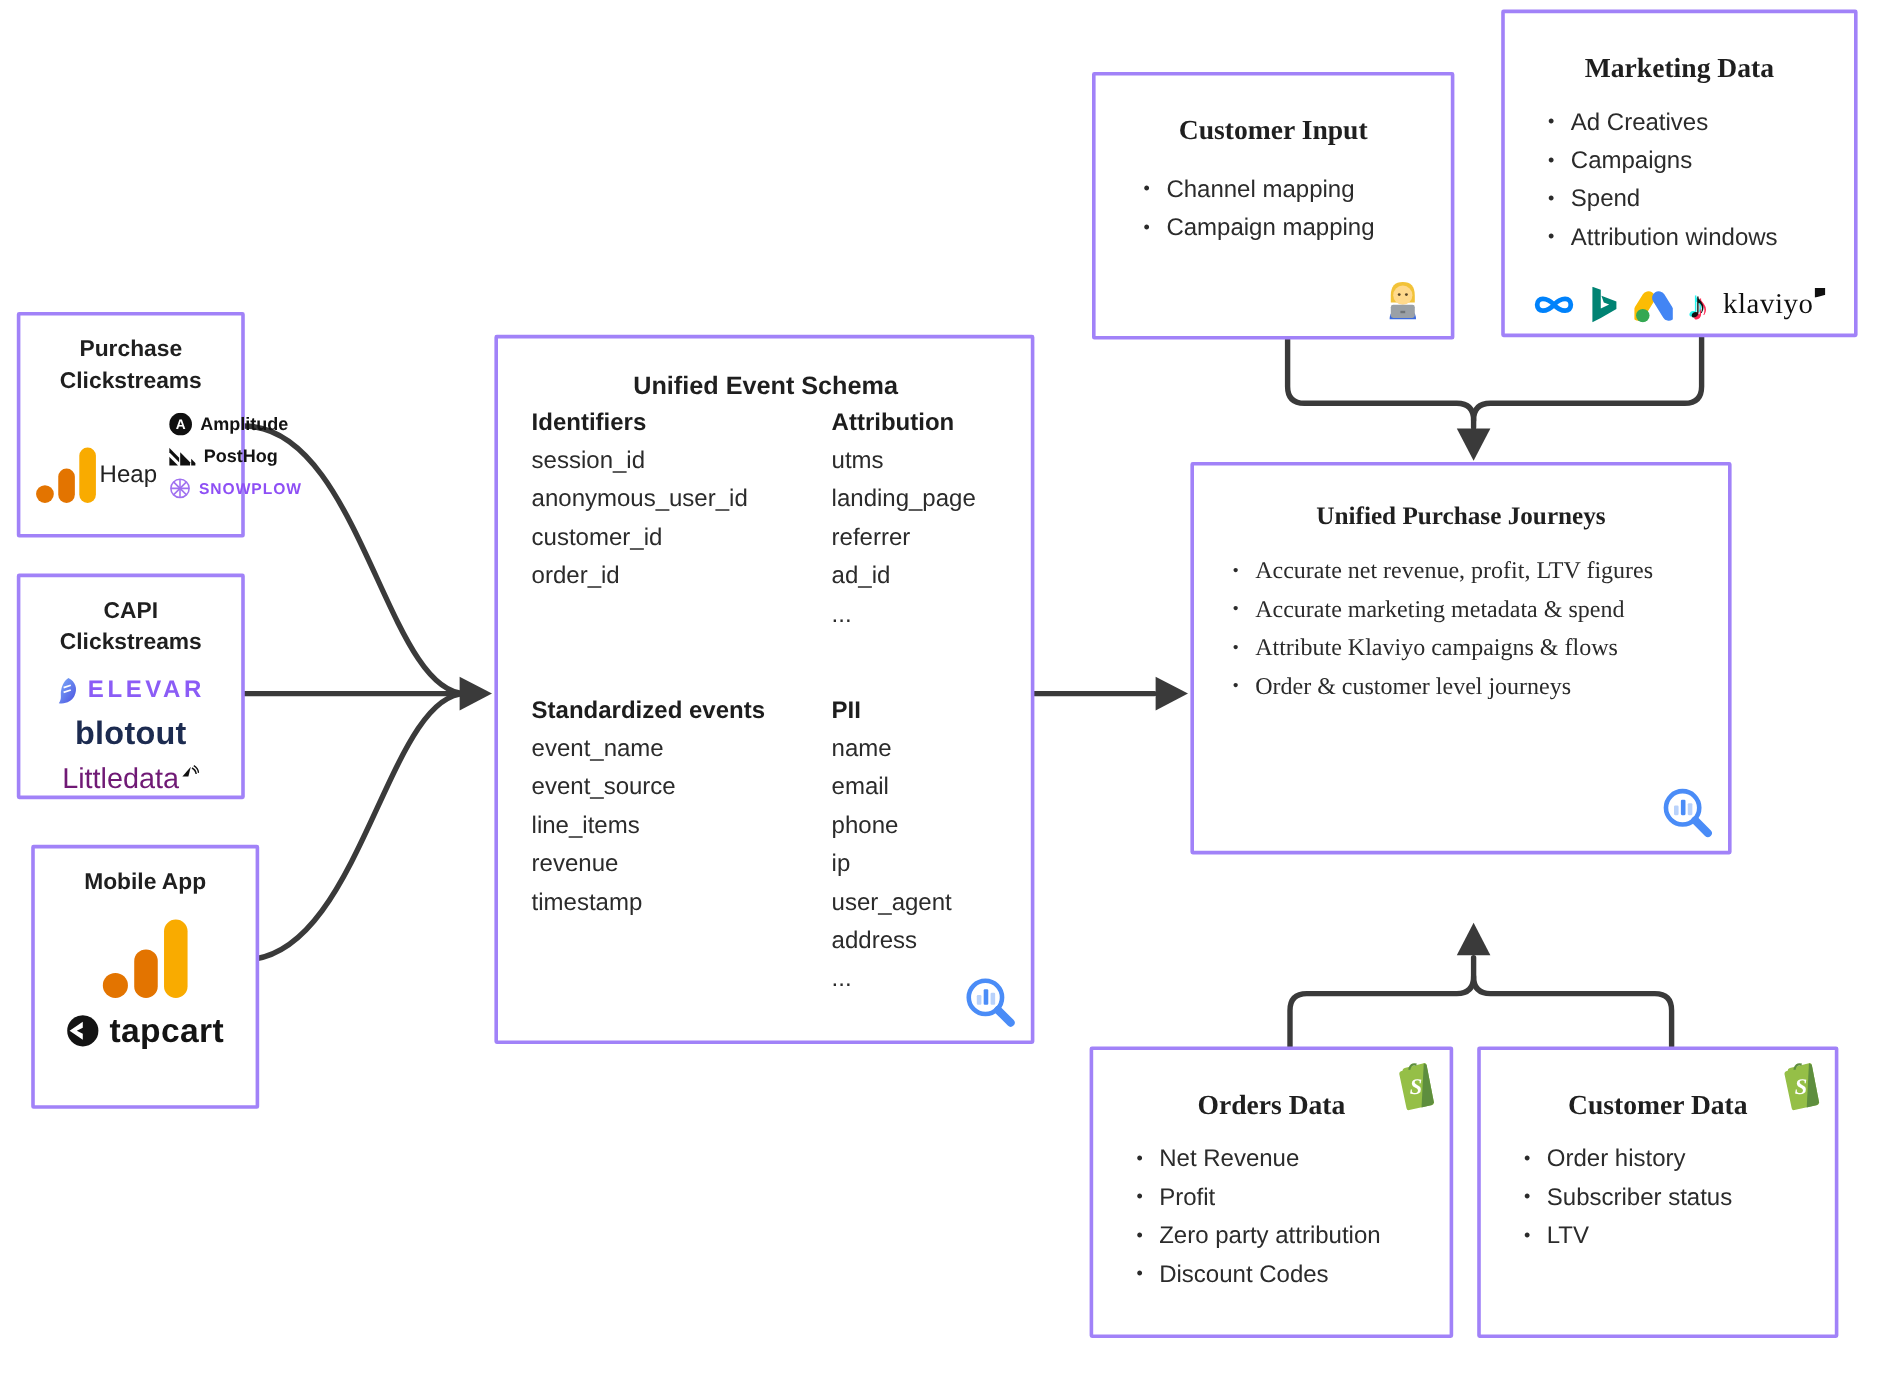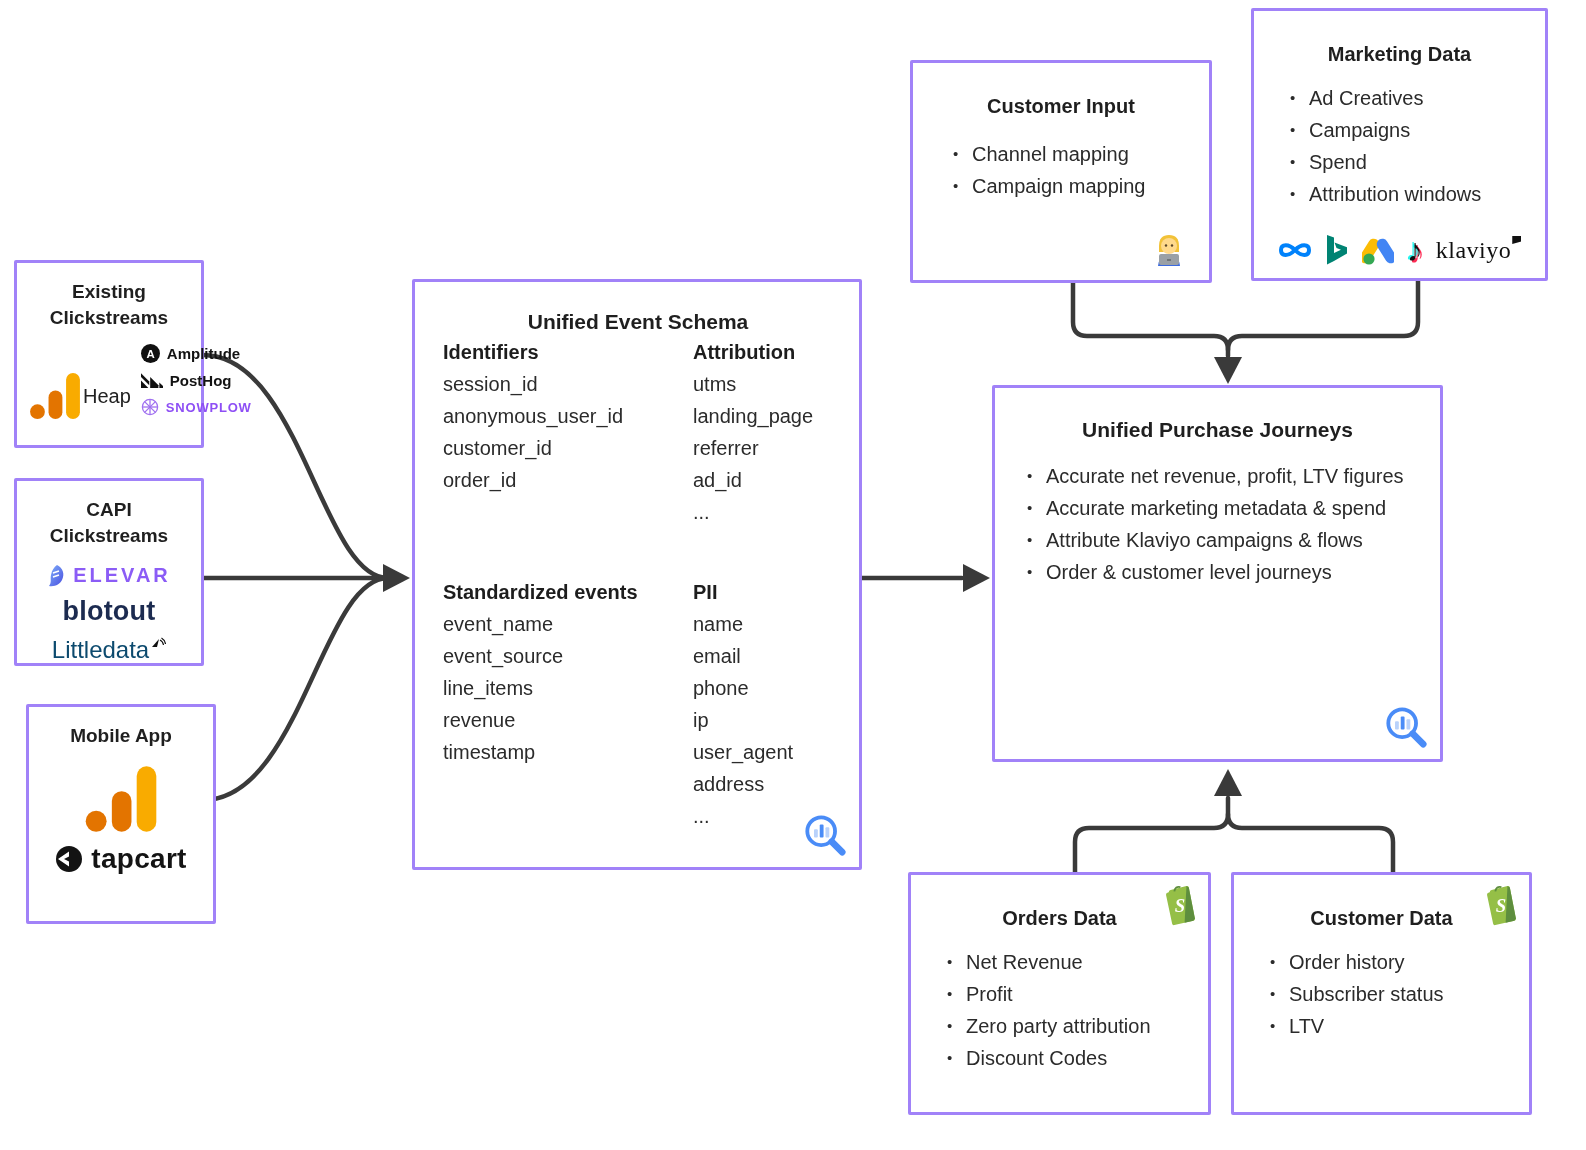--- a/index.html
+++ b/index.html
@@ -23,39 +23,39 @@
   .existing-body{display:flex;gap:10px;margin:14px 0 0 12px;align-items:flex-end;}
   .ga-col{display:flex;flex-direction:row;align-items:center;gap:2px;}
   .heap-word{font-size:20px;color:#222;}
   .vendor-col{display:flex;flex-direction:column;gap:9px;margin-bottom:4px;}
   .vendor-word{font-size:15px;font-weight:700;color:#131313;}
   .snowplow-word{font-size:13px;font-weight:700;color:#8e4ff5;letter-spacing:.8px;}
   .capi-body{display:flex;flex-direction:column;align-items:center;gap:9px;margin-top:16px;}
   .elevar-word{font-size:20px;font-weight:700;color:#8b5cf6;letter-spacing:3px;}
   .blotout-word{font-size:27px;font-weight:700;color:#1c2b50;letter-spacing:.2px;}
   .littledata-row{display:flex;align-items:flex-start;gap:2px;}
-  .littledata-word{font-size:24px;font-weight:400;color:#0c4a6e;}
+  .littledata-word{font-size:24px;font-weight:400;color:#701a75;}
   .mobile-body{display:flex;flex-direction:column;align-items:center;gap:10px;margin-top:16px;}
   .tapcart-row{display:flex;align-items:center;gap:8px;}
   .tapcart-word{font-size:28px;font-weight:700;color:#141414;letter-spacing:.3px;}
   
   #schema{left:412px;top:279px;width:450px;height:591px;padding:26px 26px 16px 28px;}
   #schema .node-title{font-size:21px;}
   .schema-grid{display:grid;grid-template-columns:250px 1fr;}
   .group{margin-top:0;}
   .gap-top{margin-top:48px;}
   .col-head{font-size:20px;font-weight:700;color:#1d1d1d;line-height:32px;}
   .col-item{font-size:20px;color:#2b2b2b;line-height:32px;}
   
   #customer-input{left:910px;top:60px;width:302px;height:223px;}
   #marketing{left:1251px;top:8px;width:297px;height:273px;}
-  #journeys{left:992px;top:385px;width:451px;height:377px;}
+  #journeys{left:992px;top:385px;width:451px;height:327px;font-family:Liberation Serif, serif;}
   #orders{left:908px;top:872px;width:303px;height:243px;}
   #customer-data{left:1231px;top:872px;width:301px;height:243px;}
-  .big-title{font-size:20px;margin-top:30px;}
+  .big-title{font-size:23px;margin-top:30px;font-family:Liberation Serif, serif;}
   #journeys .node-title{font-size:21px;margin-top:28px;}
   ul.bullets{margin:16px 0 0 30px;padding:0;list-style:none;}
   ul.bullets li{
     position:relative;padding-left:21px;font-size:20px;line-height:32px;color:#2b2b2b;
   }
   ul.bullets li::before{content:"•";position:absolute;left:2px;top:0;font-size:15px;color:#2b2b2b;}
   #journeys ul.bullets{margin-left:30px;width:399px;}
   #customer-input ul.bullets{margin-left:38px;margin-top:18px;}
   #marketing ul.bullets{margin-left:34px;margin-top:14px;}
   #orders ul.bullets,#customer-data ul.bullets{margin-left:34px;margin-top:14px;}
@@ -86,21 +86,21 @@
   </g>
   <g fill="#3a3a3a" stroke="none">
     <polygon points="410,578 383,564 383,592"></polygon>
     <polygon points="990,578 963,564 963,592"></polygon>
     <polygon points="1228,384 1214,357 1242,357"></polygon>
     <polygon points="1228,769 1214,796 1242,796"></polygon>
   </g>
 </svg>
 
 <div class="node" id="existing">
-  <div class="node-title small-title">Existing Clickstreams</div>
+  <div class="node-title small-title">Purchase Clickstreams</div>
   <div class="existing-body">
     <div class="ga-col">
       <svg width="52" height="48" viewBox="0 0 56 52">
         <circle cx="9" cy="43" r="8" fill="#E37400"></circle>
         <rect x="21" y="20" width="15" height="31" rx="7.5" fill="#E37400"></rect>
         <rect x="40" y="1" width="15" height="50" rx="7.5" fill="#F9AB00"></rect>
       </svg>
       <span class="heap-word logo-word">Heap</span>
     </div>
     <div class="vendor-col">

